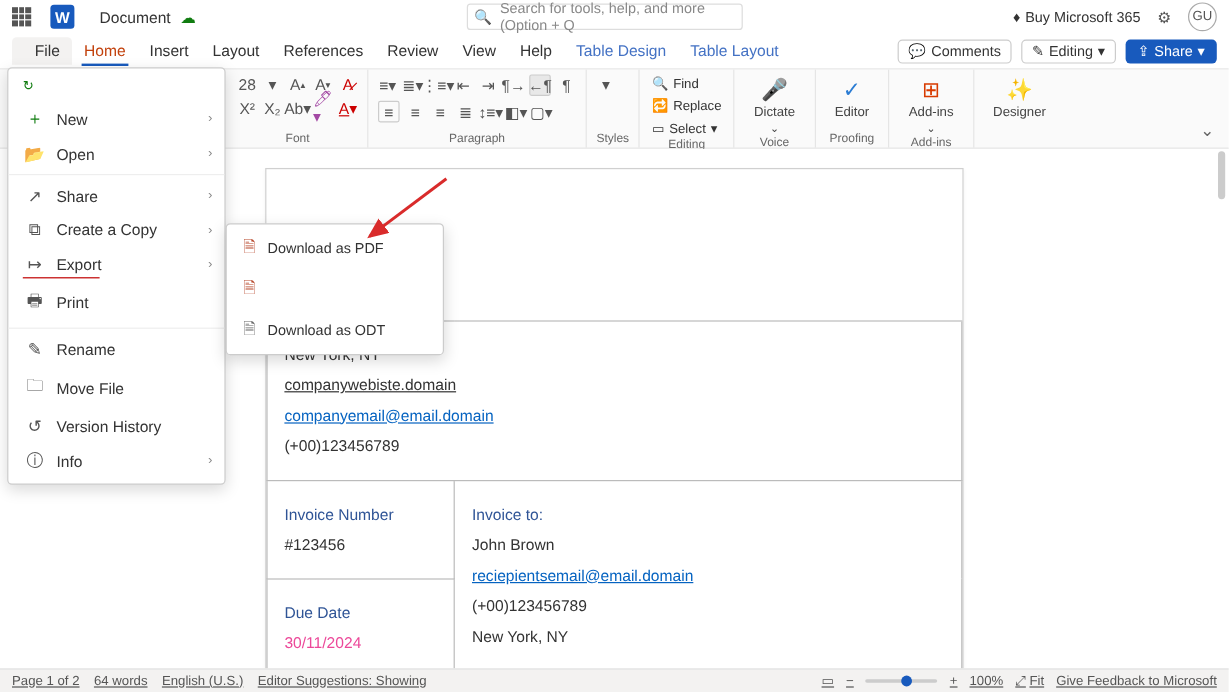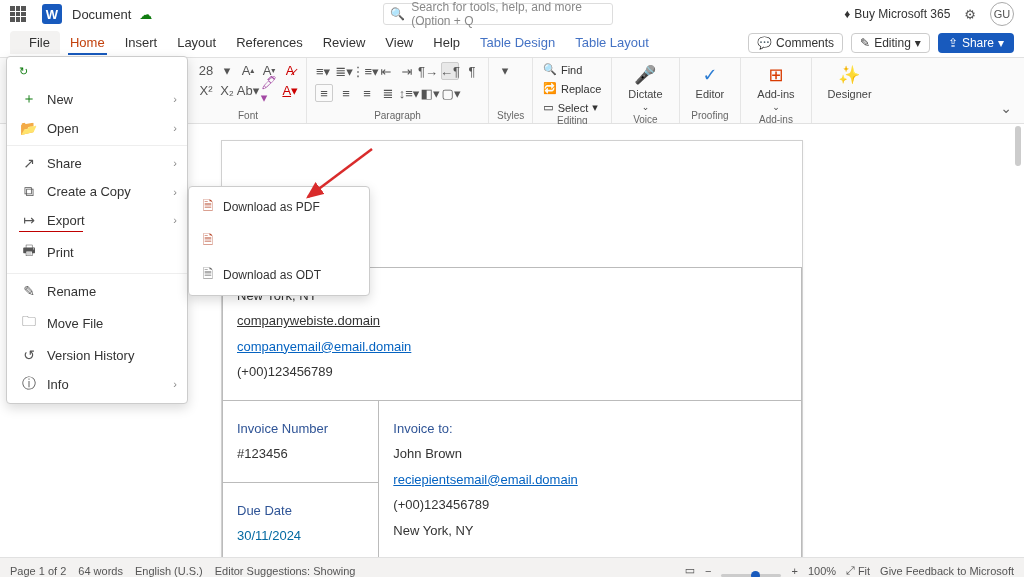--- a/index.html
+++ b/index.html
@@ -3,21 +3,21 @@
 <meta charset="utf-8">
 <style>
 * { box-sizing: border-box; margin: 0; padding: 0; font-family: "Segoe UI", Arial, sans-serif; }
 body { width: 1024px; height: 577px; overflow: hidden; background: #fff; position: relative; font-size: 13px; color: #333; }
 
 
 .titlebar { height: 28px; display: flex; align-items: center; padding: 0 10px; background: #fff; }
 .apps-icon { width: 16px; height: 16px; display: grid; grid-template-columns: repeat(3,1fr); grid-template-rows: repeat(3,1fr); gap: 1px; cursor: pointer; }
 .apps-icon span { background: #555; }
 .word-logo { width: 20px; height: 20px; background: #185ABD; border-radius: 3px; margin-left: 16px; display:flex; align-items:center; justify-content:center; color:#fff; font-weight:bold; font-size:13px; }
-.doc-title { margin-left: 10px; font-size: 13px; color: #333; }
+.doc-title { margin-left: 21px; font-size: 13px; color: #333; }
 .sync-icon { margin-left: 8px; color: #107C10; font-size: 13px; }
 .titlebar-spacer { flex: 1; display:flex; justify-content:center; }
 .searchbox { width: 230px; height: 22px; border: 1px solid #ddd; border-radius: 3px; display:flex; align-items:center; padding: 0 6px; color:#888; font-size:12px; }
 .searchbox .sicon { margin-right:6px; }
 .title-right { display:flex; align-items:center; gap:14px; }
 .buy365 { font-size: 12px; color:#333; display:flex; align-items:center; gap:4px; }
 .gear { color:#555; cursor:pointer; }
 .avatar { width:24px; height:24px; border-radius:50%; border:1px solid #aaa; display:flex; align-items:center; justify-content:center; font-size:11px; color:#555; }
 
 
@@ -76,21 +76,21 @@
 .doc-table td.nob-top { border-top:none; }
 .company-title { color:#2F5496; font-size:26px; font-family:Georgia,serif; }
 .company-title .wavy { text-decoration: underline wavy #C00000; text-decoration-thickness:1px; }
 .link-style { color:#0563C1; text-decoration:underline; }
 .label-blue { color:#2F5496; font-weight:500; }
 .spaced p { margin:6px 0; line-height:1.5; }
 .doc-scrollbar { position:absolute; right:2px; top:0; bottom:0; width:10px; }
 .doc-scrollbar .thumb { position:absolute; right:1px; top:2px; width:6px; height:40px; background:#ccc; border-radius:3px; }
 
 
-.statusbar { position:absolute; left:0; right:0; bottom:0; height:20px; background:#f3f2f1; border-top:1px solid #e1e1e1; display:flex; align-items:flex-end; font-size:11px; color:#555; padding:0 10px; }
+.statusbar { position:absolute; left:0; right:0; bottom:0; height:20px; background:#f3f2f1; border-top:1px solid #e1e1e1; display:flex; align-items:center; font-size:11px; color:#555; padding:0 10px;text-decoration:underline; }
 .statusbar .sl { margin-right:12px; cursor:pointer; }
 .statusbar .spacer { flex:1; }
 .statusbar .sr { margin-left:10px; cursor:pointer; display:flex; align-items:center; gap:3px; }
 .zoom-slider { width:60px; height:3px; background:#ccc; position:relative; border-radius:2px; }
 .zoom-slider .zdot { width:9px; height:9px; background:#185ABD; border-radius:50%; position:absolute; left:30px; top:-3px; }
 </style>
 </head>
 <body>
 
 <div class="titlebar">
@@ -370,21 +370,21 @@
           <p class="label-blue">Invoice to:</p>
           <p>John Brown</p>
           <p><span class="link-style">reciepientsemail@email.domain</span></p>
           <p>(+00)123456789</p>
           <p>New York, NY</p>
         </td>
       </tr>
       <tr>
         <td class="spaced">
           <p class="label-blue">Due Date</p>
-          <p style="color:#0369a1">30/11/2024</p>
+          <p style="color:#ec4899">30/11/2024</p>
         </td>
       </tr>
     </tbody>
       </table>
   </div>
 </div>
 
 <div class="statusbar">
   <span class="sl">Page 1 of 2</span>
   <span class="sl">64 words</span>

